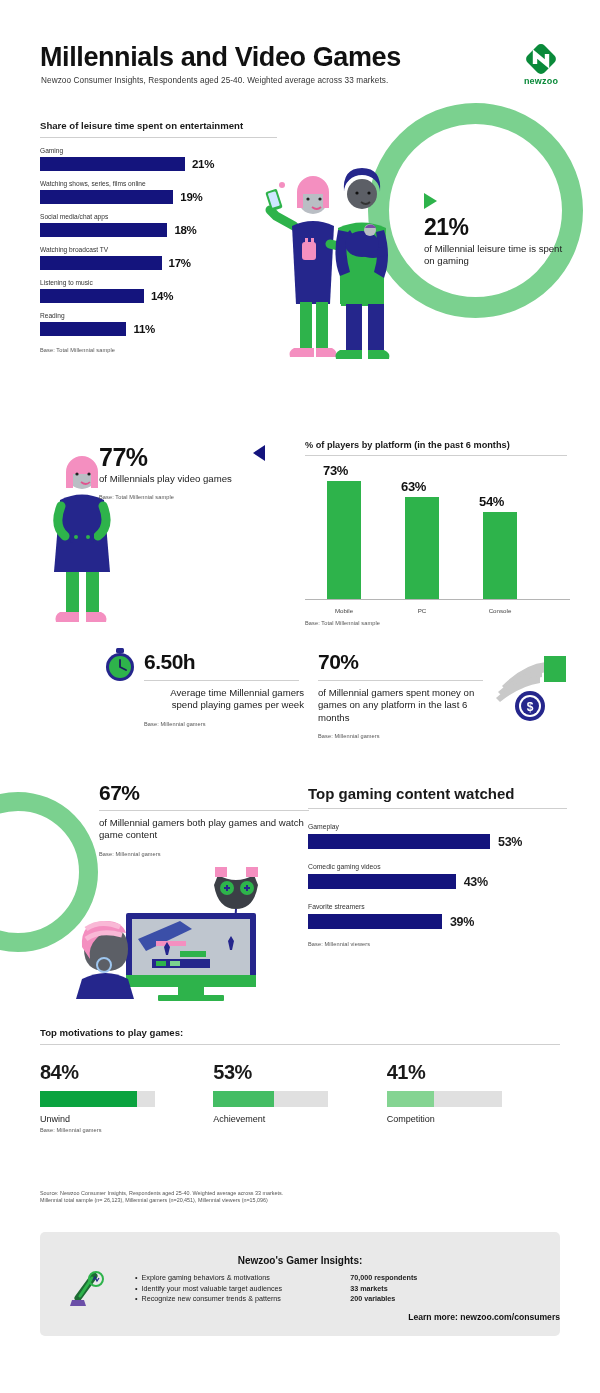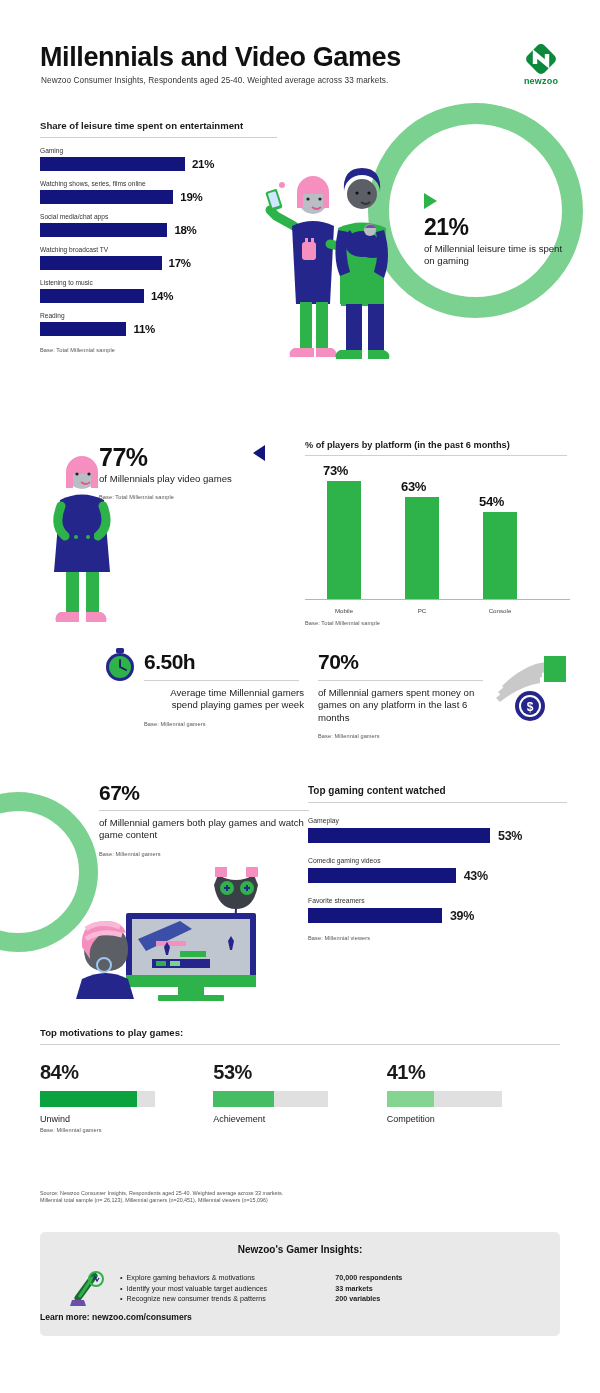--- a/index.html
+++ b/index.html
@@ -87,21 +87,21 @@
   .arc-left { position:absolute; left:-62px; top:792px; width:160px; height:160px; border-radius:50%; border:19px solid #7bd18f; }
   #b67 { position:absolute; left:99px; top:781px; width:215px; }
   #b67 .bigpct { font-size:21px; }
   #b67 .hr { margin-top:5px; width:210px; height:1px; background:#cfcfcf; }
   #b67 .body-txt { margin-top:6px; }
   #b67 .base { margin-top:9px; }
   #setup { position:absolute; left:60px; top:855px; width:245px; height:150px; }
 
   
   #watched { position:absolute; left:308px; top:785px; width:262px; }
-  #watched .hd { font-size:10px; font-weight:700; }
+  #watched .hd { font-size:15px; font-weight:700; }
   #watched .hr { margin-top:6px; width:259px; height:1px; background:#cfcfcf; }
   .wb-row { margin-top:14px; }
   .wb-label { font-size:6.8px; color:#333; margin-bottom:4px; }
   .wb-barwrap { display:flex; align-items:center; }
   .wb-bar { height:15px; background:#14147d; }
   .wb-val { font-size:12.5px; font-weight:700; margin-left:8px; letter-spacing:-.3px; }
   #watched .base { margin-top:12px; }
 
   
   #motiv { position:absolute; left:40px; top:1027px; width:520px; }
@@ -113,28 +113,28 @@
   .mv-track { margin-top:7px; width:115px; height:16px; background:#e0e0e0; position:relative; }
   .mv-fill { height:16px; position:absolute; left:0; top:0; }
   .mv-cap { margin-top:7px; font-size:9px; color:#222; }
   .mv-col .base { margin-top:3px; }
 
   
   #source { position:absolute; left:40px; top:1190px; width:420px; font-size:5.4px; color:#555; line-height:7.4px; }
 
   
   #promo { position:absolute; left:40px; top:1232px; width:520px; height:104px; background:#e9e9e9; border-radius:5px; }
-  #promo .ptitle { text-align:center; margin-top:12px; font-size:10px; font-weight:700; color:#111; }
+  #promo .ptitle { text-align:center; margin-top:23px; font-size:10px; font-weight:700; color:#111; }
   #promo-icon { position:absolute; left:28px; top:38px; width:38px; height:38px; }
-  .promo-cols { position:absolute; left:80px; top:41px; display:flex;justify-content:space-between; }
+  .promo-cols { position:absolute; left:95px; top:41px; display:flex;justify-content:space-between; }
   .promo-bullets li { list-style:none; font-size:7.2px; color:#222; line-height:10.5px; }
   .promo-bullets li:before { content:"\2022"; margin-right:4px; }
   .promo-stats { margin-left:68px;font-weight:bold; }
   .promo-stats div { font-size:7.2px; color:#222; line-height:10.5px; }
-  .plearn { position:absolute; left:0; right:0; top:80px; text-align:left; font-size:8.6px; font-weight:700; color:#111; }
+  .plearn { position:absolute; left:0; right:0; top:80px; text-align:right; font-size:8.6px; font-weight:700; color:#111; }
 </style>
 </head>
 <body>
 
 <div class="page">
 
   <div class="title">Millennials and Video Games</div>
   <div class="subtitle">Newzoo Consumer Insights, Respondents aged 25-40. Weighted average across 33 markets.</div>
 
   <div class="logo">

